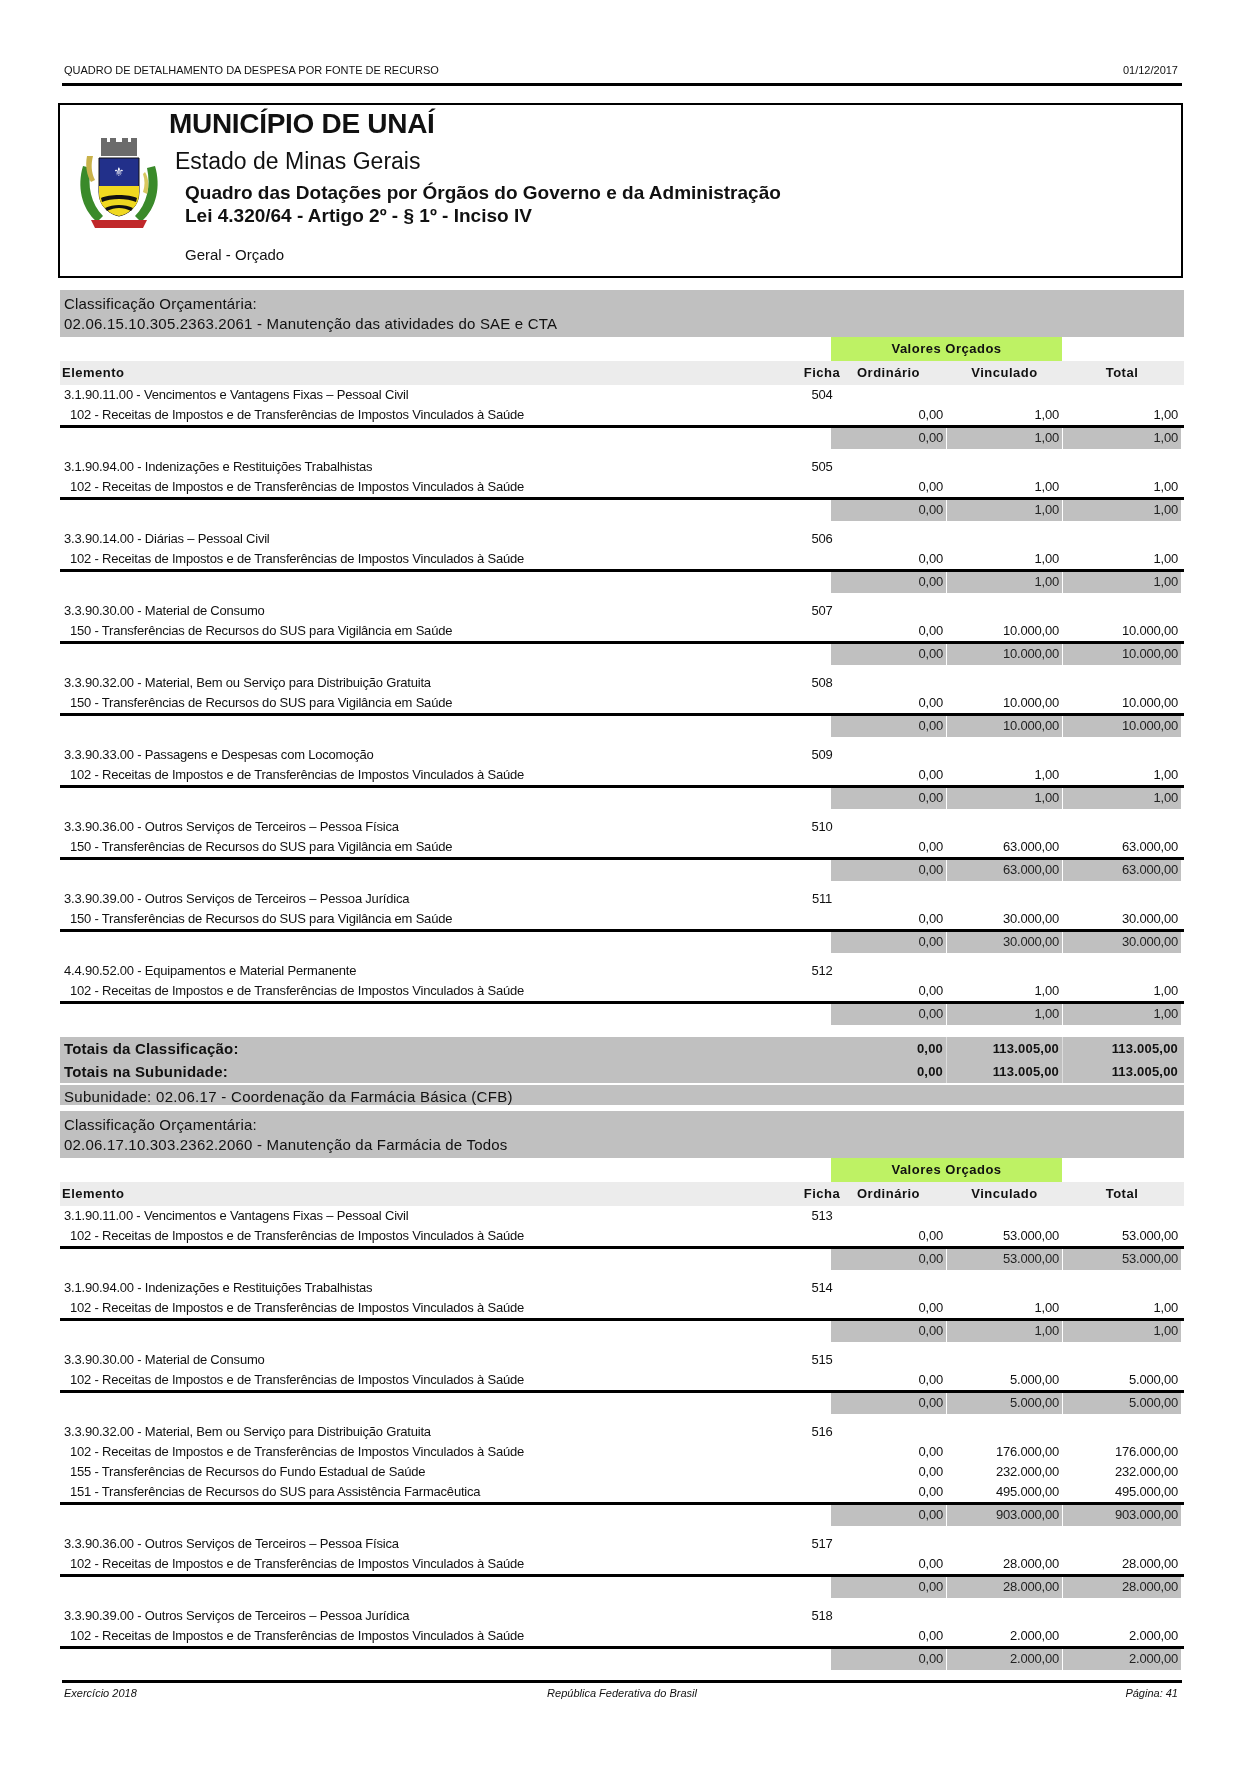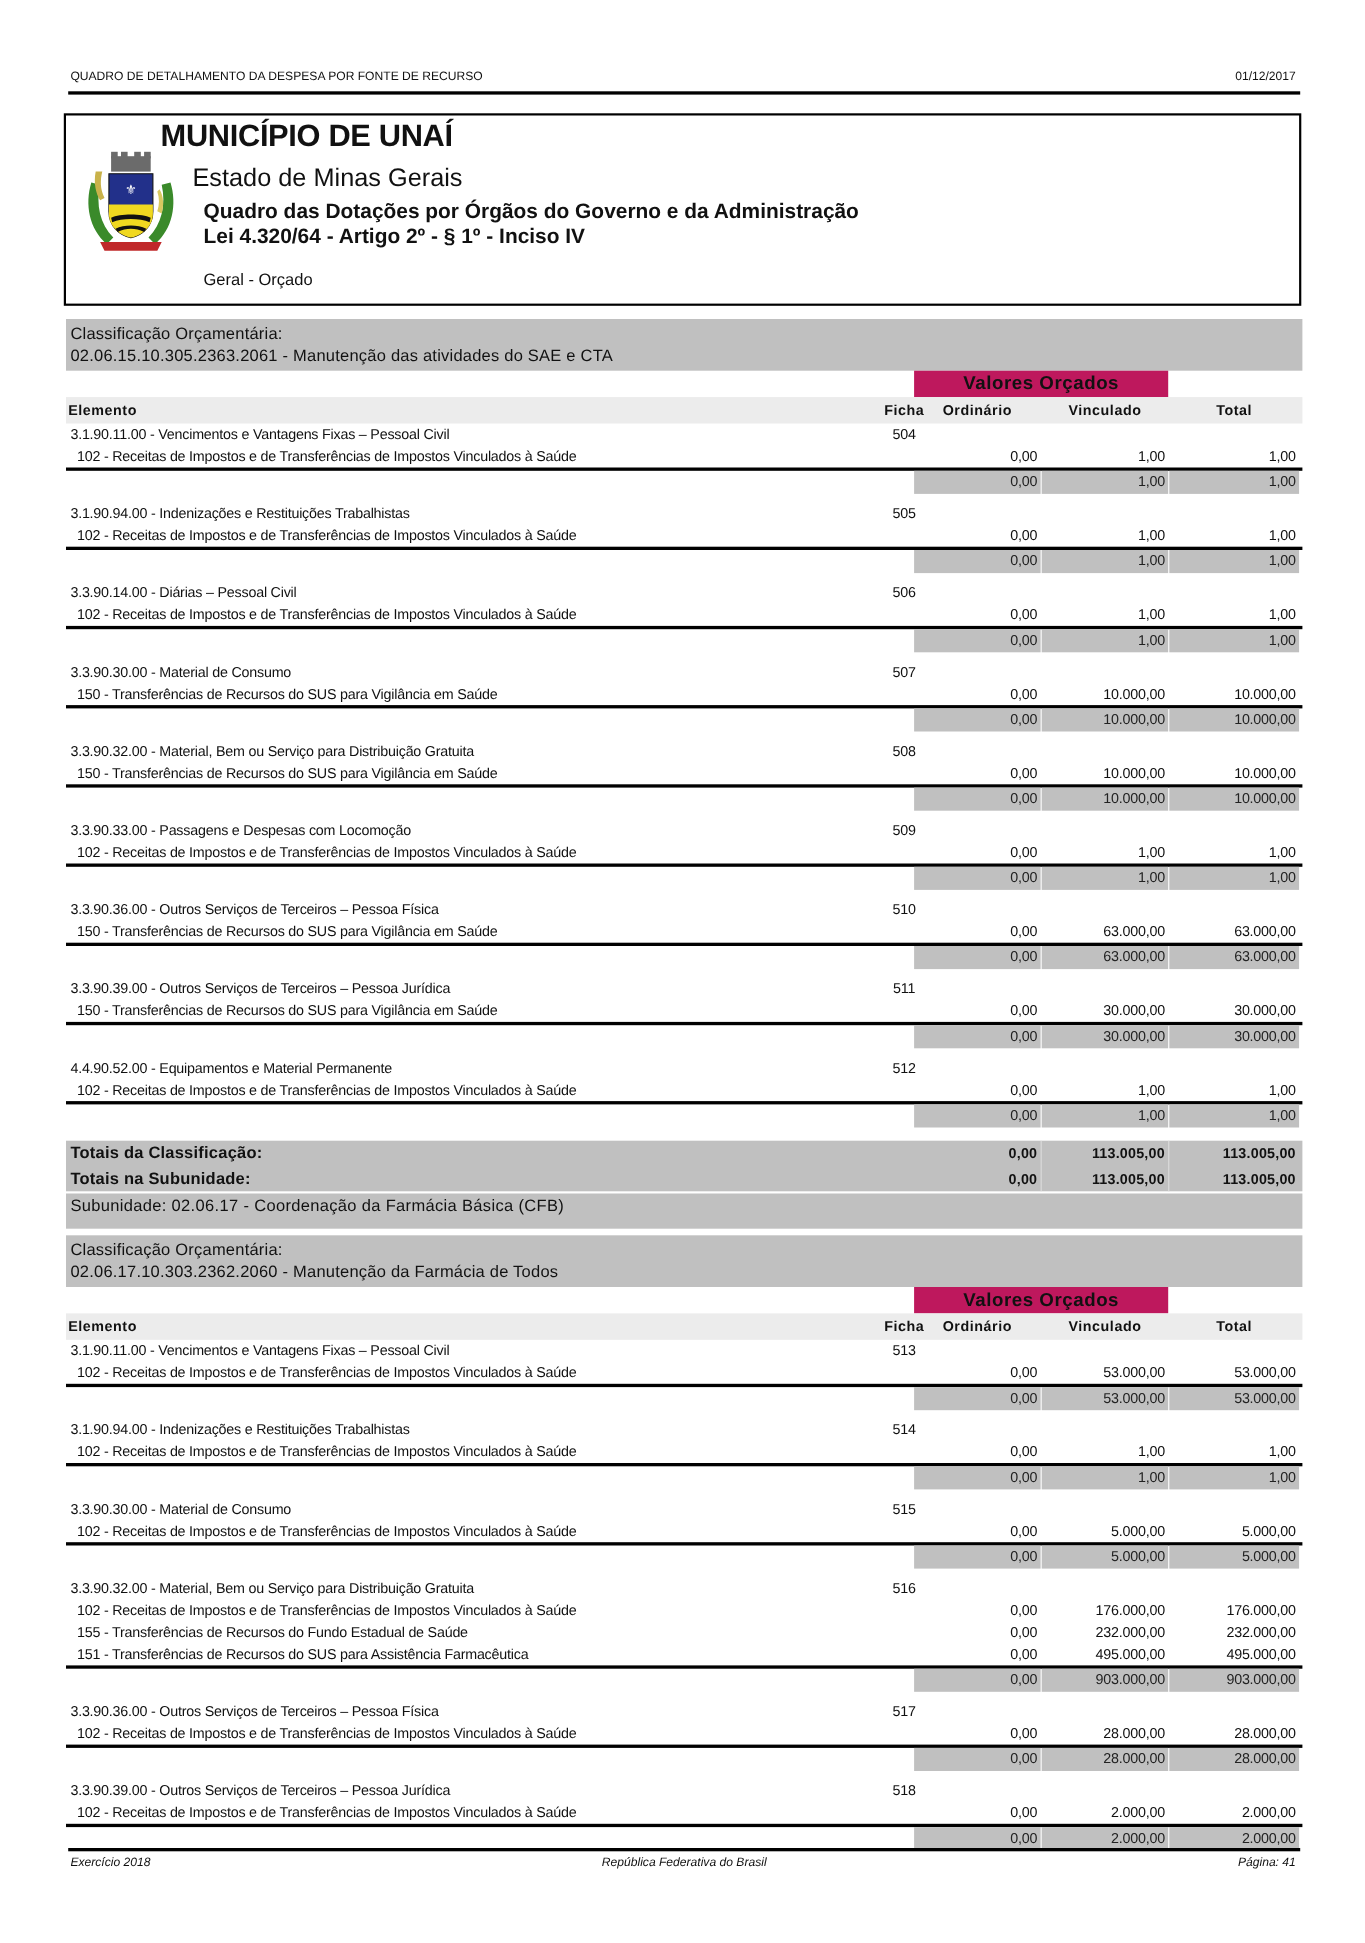--- a/index.html
+++ b/index.html
@@ -5,31 +5,31 @@
   * { box-sizing: border-box; margin: 0; padding: 0; }
   html, body { width: 1241px; height: 1766px; background: #fff; }
   body { position: relative; font-family: "Liberation Sans", sans-serif; color: #111; }
 
   .top-header { position: absolute; left: 62px; top: 62px; width: 1120px; height: 24px; border-bottom: 3px solid #000; font-size: 11px; }
   .top-header .left { position: absolute; left: 2px; top: 2px; }
   .top-header .right { position: absolute; right: 4px; top: 2px; }
 
   .title-box { position: absolute; left: 58px; top: 103px; width: 1125px; height: 175px; border: 2px solid #000; }
   .crest { position: absolute; left: 17px; top: 31px; width: 84px; height: 98px; }
-  .t1 { position: absolute; left: 0; width: 100%; top: 3px; font-size: 28px; font-weight: bold; letter-spacing: -0.3px; padding-left: 86px; }
+  .t1 { position: absolute; left: 0; width: 100%; top: 3px; font-size: 28px; font-weight: bold; letter-spacing: -0.3px; padding-left: 109px; }
   .t2 { position: absolute; left: 0; width: 100%; top: 43px; font-size: 23px; padding-left: 115px; }
   .t3 { position: absolute; left: 0; width: 100%; top: 77px; font-size: 19px; font-weight: bold; padding-left: 125px; }
   .t4 { position: absolute; left: 0; width: 100%; top: 100px; font-size: 19px; font-weight: bold; padding-left: 125px; }
   .t5 { position: absolute; left: 0; width: 100%; top: 141px; font-size: 15px; padding-left: 125px; }
 
   .content { position: absolute; left: 60px; top: 290px; width: 1124px; }
 
   .class-band { background: #c0c0c0; padding: 4px 4px 3px 4px; font-size: 15px; line-height: 20px; letter-spacing: 0.2px; }
   .val-header { position: relative; height: 24px; }
-  .val-header .vo { position: absolute; left: 771px; width: 231px; top: 0; height: 24px; background: #be185d; font-size: 17px; font-weight: bold; text-align: center; line-height: 24px; letter-spacing: 0.5px; }
+  .val-header .vo { position: absolute; left: 771px; width: 231px; top: 0; height: 24px; background: #bef264; font-size: 13px; font-weight: bold; text-align: center; line-height: 24px; letter-spacing: 0.5px; }
   .col-header { position: relative; height: 24px; background: #ececec; font-size: 13px; font-weight: bold; line-height: 24px; letter-spacing: 0.5px; }
   .col-header span { position: absolute; top: 0; }
   .col-header .h-el { left: 2px; }
   .col-header .h-fi { left: 712px; width: 100px; text-align: center; }
   .col-header .h-or { left: 771px; width: 115px; text-align: center; }
   .col-header .h-vi { left: 887px; width: 115px; text-align: center; }
   .col-header .h-to { left: 1003px; width: 118px; text-align: center; }
 
   .elem { position: relative; }
   .el-row { position: relative; height: 20px; font-size: 13px; line-height: 20px; letter-spacing: -0.2px; }
@@ -49,21 +49,21 @@
   .sub-row .c-to { left: 1003px; width: 118px; }
   .sub-row .cell span { position: absolute; right: 3px; top: 0; color: #222; }
   .gap { height: 8px; }
 
   .totals { background: #c0c0c0; position: relative; height: 46px; font-size: 15px; font-weight: bold; letter-spacing: 0.2px; margin-top: 4px; }
   .totals .trow { position: absolute; left: 0; right: 0; height: 23px; line-height: 23px; }
   .totals .trow .lbl { position: absolute; left: 4px; }
   .totals .trow .num { font-size: 13px; }
   .totals .sep1 { position: absolute; left: 886px; top: 0; width: 1px; height: 46px; background: #ddd; }
   .totals .sep2 { position: absolute; left: 1002px; top: 0; width: 1px; height: 46px; background: #ddd; }
-  .subunit { background: #c0c0c0; height: 32px; line-height: 24px; font-size: 15px; padding-left: 4px; margin-top: 2px; letter-spacing: 0.3px; }
+  .subunit { background: #c0c0c0; height: 20px; line-height: 24px; font-size: 15px; padding-left: 4px; margin-top: 2px; letter-spacing: 0.3px; }
 
   .footer { position: absolute; left: 62px; top: 1680px; width: 1120px; border-top: 3px solid #000; font-size: 11px; height: 24px; font-style: italic; }
   .footer .f-left { position: absolute; left: 2px; top: 4px; }
   .footer .f-center { position: absolute; left: 0; width: 100%; text-align: center; top: 4px; }
   .footer .f-right { position: absolute; right: 4px; top: 4px; }
 </style>
 </head>
 <body>
 
 <div class="top-header">

